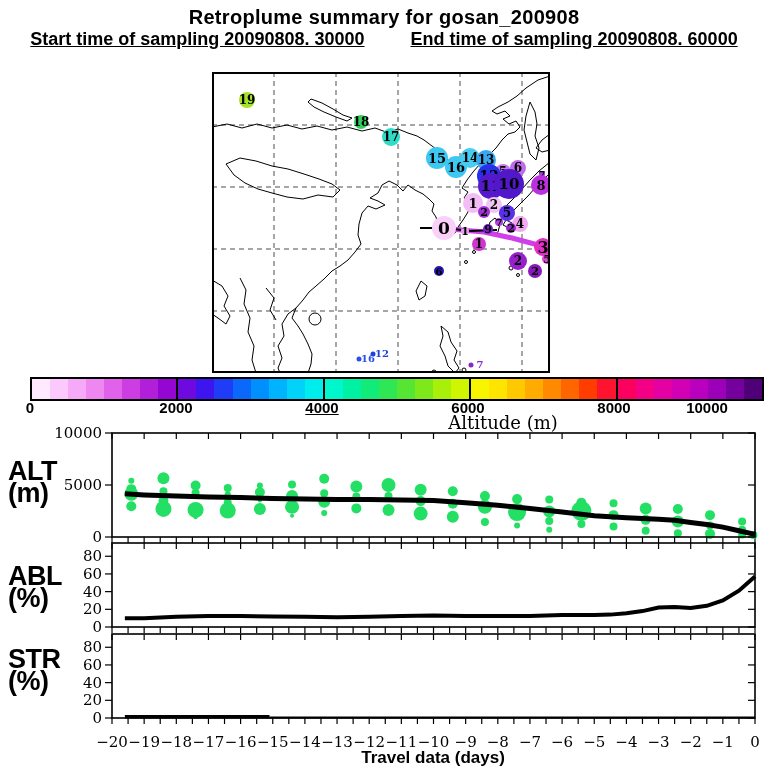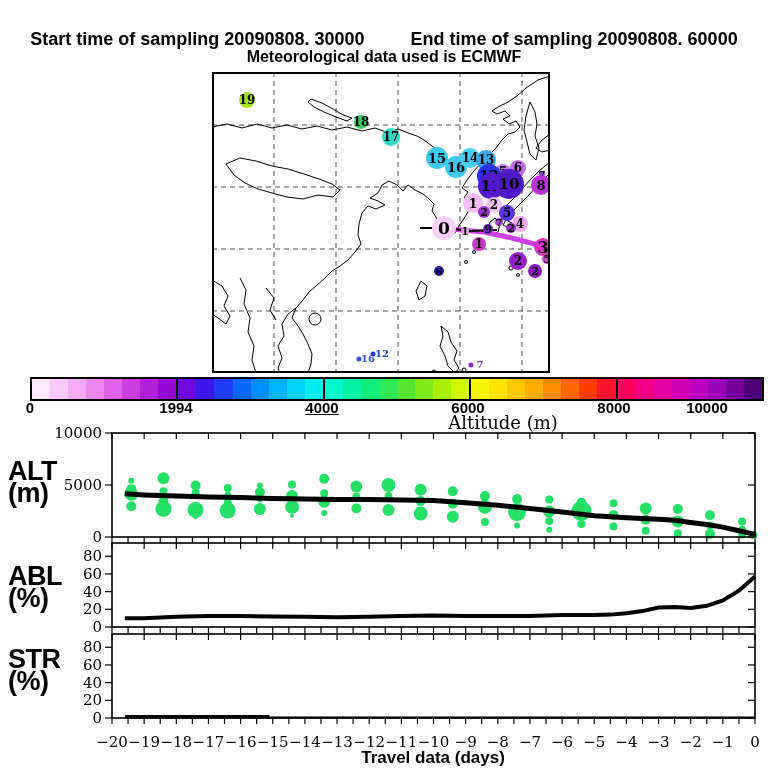--- a/index.html
+++ b/index.html
@@ -1,20 +1,20 @@
 <!DOCTYPE html>
 <html><head>
 <meta charset="utf-8">
 <style>
   html,body{margin:0;padding:0;background:#fff;}
   #page{position:relative;width:768px;height:768px;background:#fff;overflow:hidden;
         font-family:"Liberation Sans",sans-serif;color:#000;}
   .hdr{position:absolute;left:0;width:768px;text-align:center;font-weight:bold;color:#000;}
   #t1{top:6px;font-size:20px;letter-spacing:.3px;}
-  #t2{top:29px;font-size:18px;display:flex;justify-content:center;gap:46px;}
+  #t2{top:29px;font-size:18px;display:flex;justify-content:center;gap:46px;text-decoration:underline;}
   #t3{top:48px;font-size:16px;}
   #map-svg{position:absolute;left:212px;top:72px;}
   #cbar{position:absolute;left:30px;top:377px;width:730px;height:20px;border:2px solid #000;
         display:flex;box-sizing:content-box;}
   #cbar .seg{flex:1 1 auto;height:100%;}
   #cbar-labels{position:absolute;left:0;top:399px;width:768px;height:16px;}
   #cbar-labels span{position:absolute;transform:translateX(-50%);font-weight:bold;font-size:15px;}
   #cbar-title{position:absolute;top:412px;left:503px;transform:translateX(-50%);
         font-family:"DejaVu Serif",serif;font-size:18px;}
   #plots-svg{position:absolute;left:0;top:425px;}
@@ -22,25 +22,25 @@
         letter-spacing:-0.5px;}
   .axlbl span{display:block;}
   #xaxis-title{position:absolute;top:748px;left:433px;transform:translateX(-50%);
         font-weight:bold;font-size:17px;}
   svg text{font-family:"DejaVu Serif",serif;}
 </style>
 </head>
 <body>
 
 <div id="page">
+  <div class="hdr" id="t1">Retroplume summary for gosan_200908</div>
   <div class="hdr" id="t2">
     <span>Start time of sampling 20090808. 30000</span>
     <span>End time of sampling 20090808. 60000</span>
   </div>
-  <div class="hdr" id="t3">Meteorological data used is ECMWF</div>
 
   <svg id="map-svg" width="338" height="301" viewBox="0 0 338 301">
       <line x1="62" y1="0" x2="62" y2="301" stroke="#000" stroke-width="0.7" stroke-dasharray="5 4"></line>
       <line x1="124" y1="0" x2="124" y2="301" stroke="#000" stroke-width="0.7" stroke-dasharray="5 4"></line>
       <line x1="186" y1="0" x2="186" y2="301" stroke="#000" stroke-width="0.7" stroke-dasharray="5 4"></line>
       <line x1="248" y1="0" x2="248" y2="301" stroke="#000" stroke-width="0.7" stroke-dasharray="5 4"></line>
       <line x1="310" y1="0" x2="310" y2="301" stroke="#000" stroke-width="0.7" stroke-dasharray="5 4"></line>
       <line x1="0" y1="53" x2="338" y2="53" stroke="#000" stroke-width="0.7" stroke-dasharray="5 4"></line>
       <line x1="0" y1="115" x2="338" y2="115" stroke="#000" stroke-width="0.7" stroke-dasharray="5 4"></line>
       <line x1="0" y1="177" x2="338" y2="177" stroke="#000" stroke-width="0.7" stroke-dasharray="5 4"></line>
@@ -176,21 +176,21 @@
       <div class="seg" style="background: rgb(243, 0, 135);"></div>
       <div class="seg" style="background: rgb(229, 0, 163);"></div>
       <div class="seg" style="background: rgb(210, 0, 181);"></div>
       <div class="seg" style="background: rgb(186, 0, 190);"></div>
       <div class="seg" style="background: rgb(156, 0, 184);"></div>
       <div class="seg" style="background: rgb(118, 0, 158);"></div>
       <div class="seg" style="background: rgb(79, 0, 120);"></div>
     </div>
   <div id="cbar-labels">
       <span style="left: 30px;">0</span>
-      <span style="left: 176px;">1994</span>
+      <span style="left: 176px;">2000</span>
       <span style="left: 322px; text-decoration: underline;">4000</span>
       <span style="left: 468px;">6000</span>
       <span style="left: 614px;">8000</span>
       <span style="left: 707px;">10000</span>
     </div>
   <div id="cbar-title">Altitude (m)</div>
 
   <svg id="plots-svg" width="768" height="343" viewBox="0 0 768 343">
       <line x1="112" y1="8" x2="112" y2="14" stroke="#000" stroke-width="1.2"></line>
       <line x1="144.15" y1="8" x2="144.15" y2="14" stroke="#000" stroke-width="1.2"></line>

